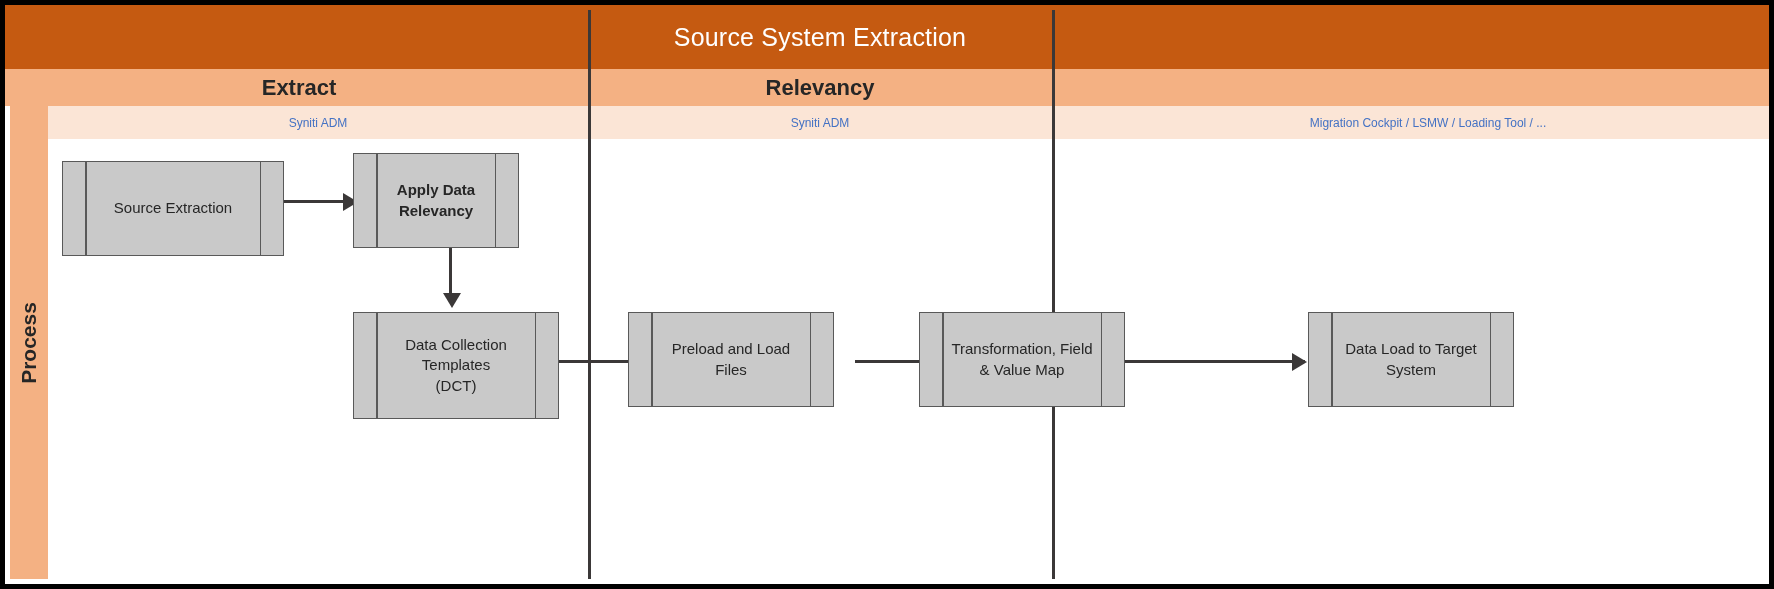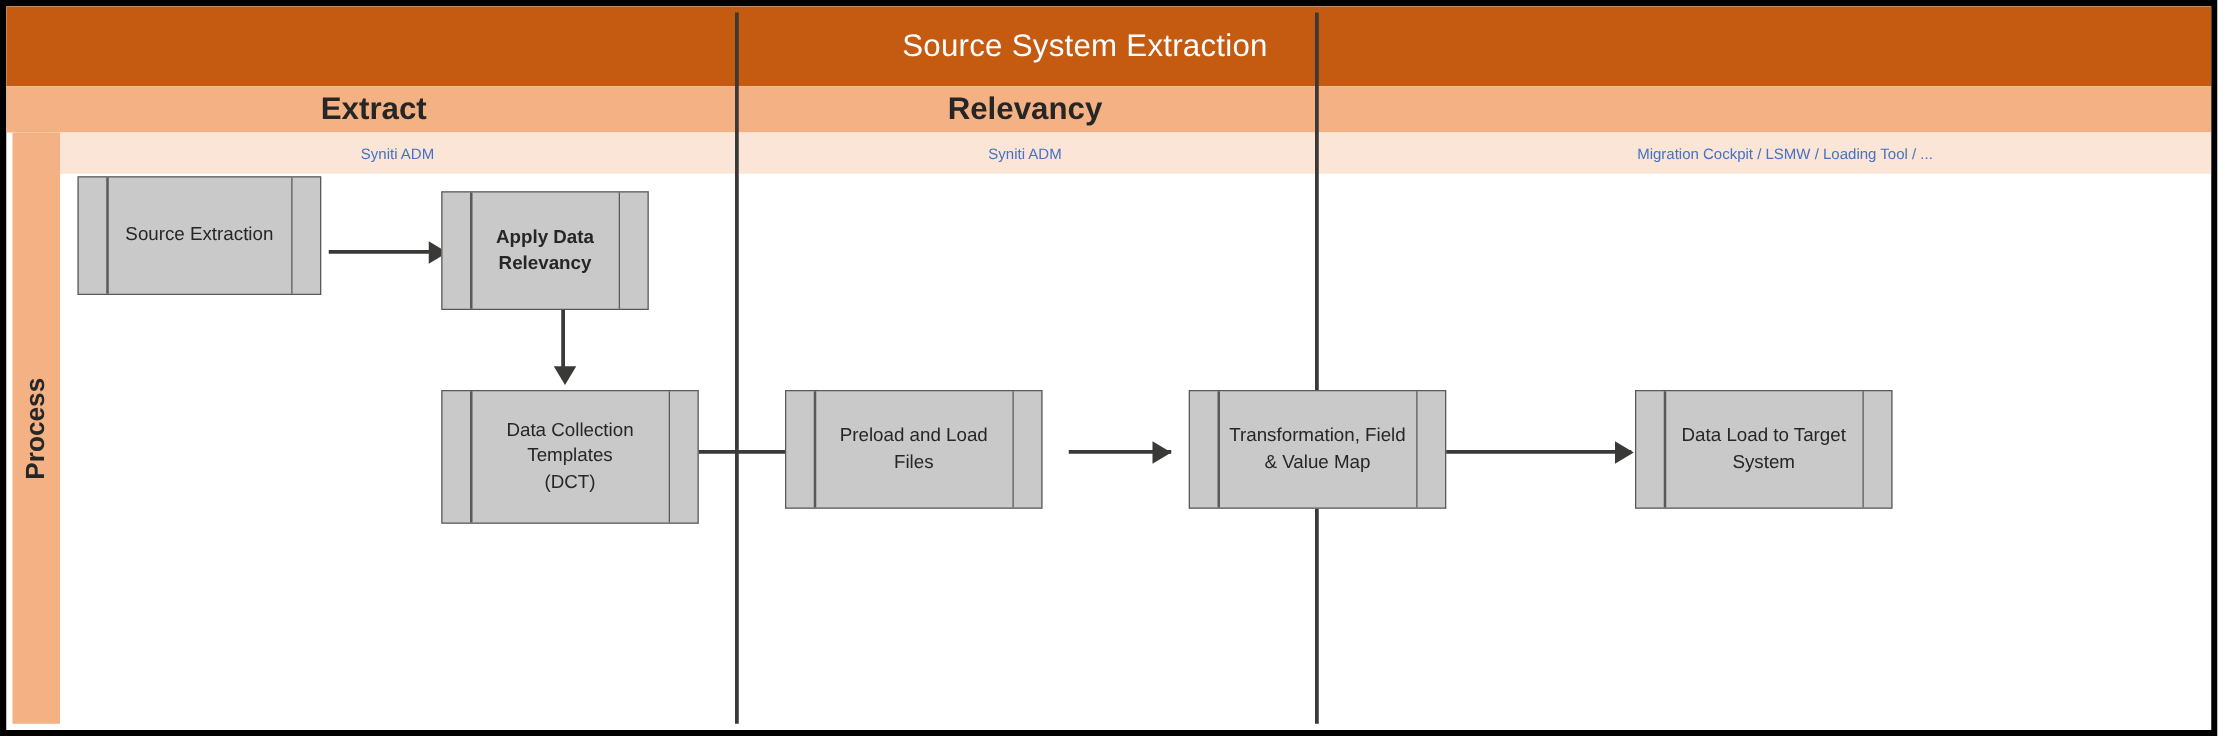--- a/index.html
+++ b/index.html
@@ -18,27 +18,27 @@
   .band{position:absolute;left:0;right:0;box-sizing:border-box;}
 
   .band-title{top:0;height:64px;background:#C55A11;}
   .band-phase{top:64px;height:37px;background:#F4B183;}
   .band-tool {top:101px;height:33px;background:#FBE5D6;}
 
   .title-text{
     position:absolute;top:0;height:64px;
     display:flex;align-items:center;justify-content:center;
     color:#ffffff;font-size:25px;font-weight:400;
-    letter-spacing:.2px;white-space:nowrap;padding-left:48px;
+    letter-spacing:.2px;white-space:nowrap;
   }
 
   .phase-cell{
     position:absolute;top:64px;height:37px;
     display:flex;align-items:center;justify-content:center;
-    color:#262626;font-size:25px;font-weight:bold;
+    color:#262626;font-size:22px;font-weight:bold;
   }
 
   .tool-cell{
     position:absolute;top:101px;height:33px;
     display:flex;align-items:center;justify-content:center;
     color:#4472C4;font-size:12px;font-weight:400;white-space:nowrap;
   }
 
   
   .lane-label{
@@ -131,37 +131,37 @@
 
   <div class="hline" style="left:545px;top:355px;width:100px;"></div>
   <div class="arrow-r" style="left:632px;top:348px;"></div>
 
   <div class="hline" style="left:850px;top:355px;width:82px;"></div>
   <div class="arrow-r" style="left:917px;top:348px;"></div>
 
   <div class="hline" style="left:1120px;top:355px;width:180px;"></div>
   <div class="arrow-r" style="left:1287px;top:348px;"></div>
 
-  <div class="pbox" style="left:57px;top:136px;width:195px;height:95px;">
+  <div class="pbox" style="left:57px;top:156px;width:222px;height:95px;">
     <span class="lbl">Source Extraction</span>
   </div>
 
   <div class="pbox" style="left:348px;top:148px;width:166px;height:95px;font-weight:bold;">
     <span class="lbl">Apply Data<br>Relevancy</span>
   </div>
 
   <div class="pbox" style="left:348px;top:307px;width:206px;height:107px;">
     <span class="lbl">Data Collection<br>Templates<br>(DCT)</span>
   </div>
 
   <div class="pbox" style="left:623px;top:307px;width:206px;height:95px;">
     <span class="lbl">Preload and Load<br>Files</span>
   </div>
 
-  <div class="pbox" style="left:946px;top:307px;width:206px;height:95px;justify-content:center;">
+  <div class="pbox" style="left:914px;top:307px;width:206px;height:95px;justify-content:center;">
     <span class="lbl">Transformation, Field<br>&amp; Value Map</span>
   </div>
 
   <div class="pbox" style="left:1303px;top:307px;width:206px;height:95px;">
     <span class="lbl">Data Load to Target<br>System</span>
   </div>
 
 </div>
 
 </body></html>

